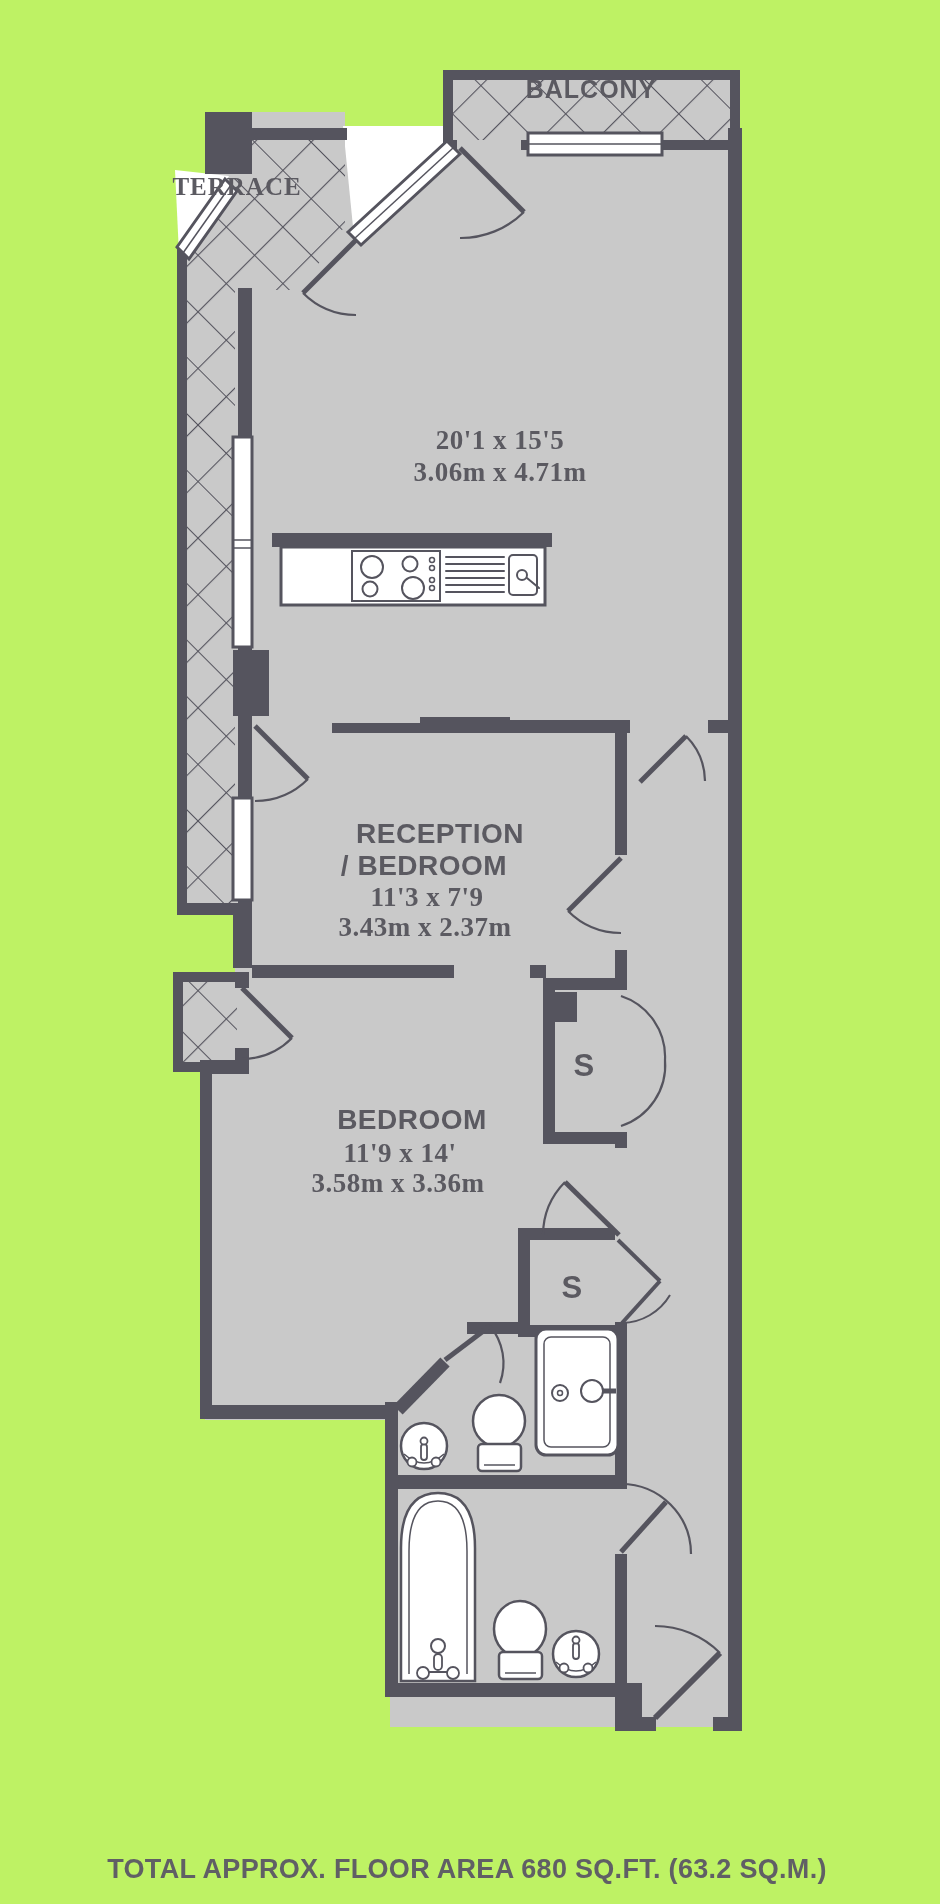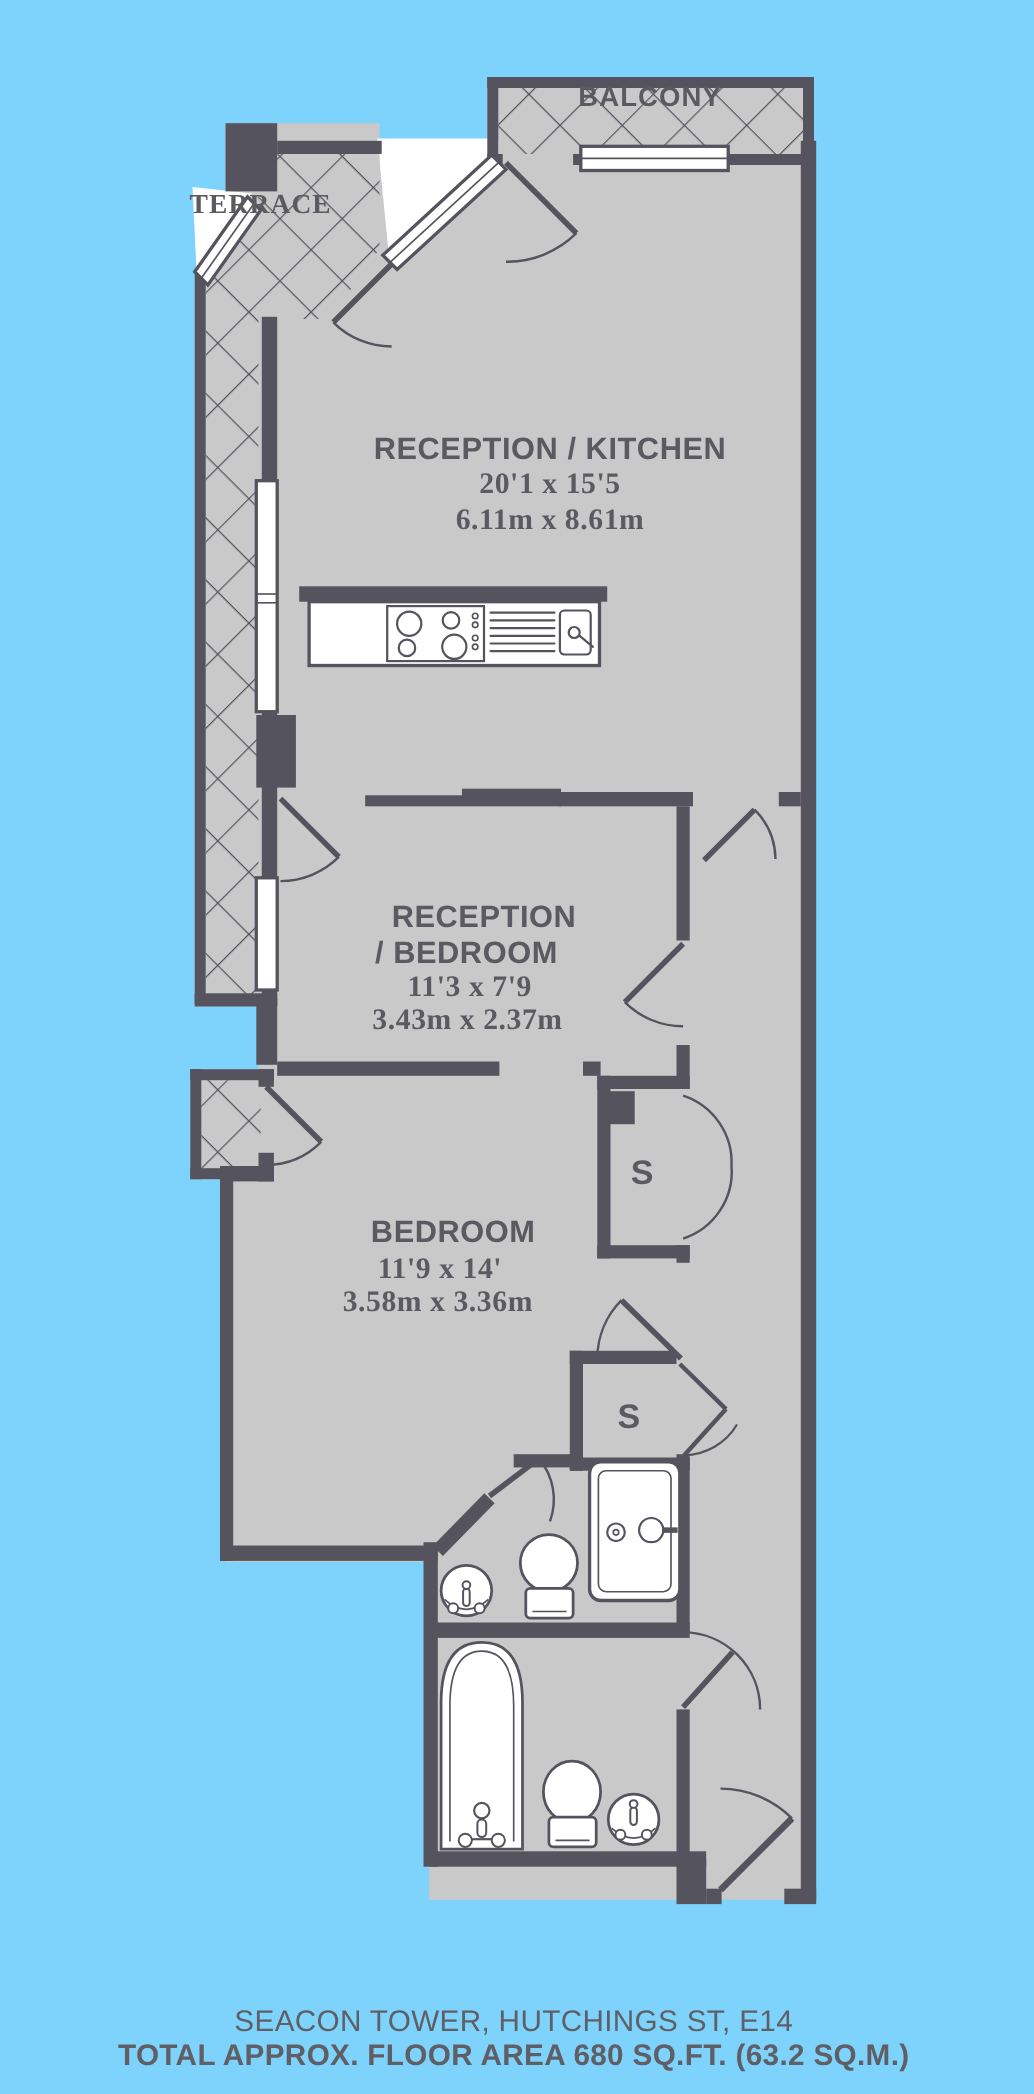--- a/index.html
+++ b/index.html
@@ -1,16 +1,16 @@
 <!DOCTYPE html>
 <html><head>
 <meta charset="utf-8">
 <style>
   html,body{margin:0;padding:0;background:#ffffff;}
-  #plan{position:relative;width:940px;height:1904px;background:#7dd3fc;overflow:hidden;
+  #plan{position:relative;width:940px;height:1904px;background:#bef264;overflow:hidden;
         font-family:"Liberation Sans",sans-serif;}
   #plan svg{position:absolute;left:0;top:0;}
   .lbl{position:absolute;transform:translate(-50%,-50%);color:#5B5A61;white-space:nowrap;
        font-family:"Liberation Sans",sans-serif;font-weight:bold;letter-spacing:.5px;}
   .t-room{font-size:28px;}
   .t-dim{font-size:27px;font-family:Liberation Serif, serif;}
   .t-out{font-size:25px;letter-spacing:1px;}
   .t-s{font-size:31px;}
   .t-footer{font-size:27px;font-weight:normal;letter-spacing:.3px;color:#605F65;}
 </style>
@@ -271,31 +271,29 @@
     <g>
       <line x1="655" y1="1718" x2="720" y2="1653" stroke-width="6"></line>
       <path d="M720,1653 A92,92 0 0 0 655,1626" stroke-width="2.2"></path>
     </g>
   </g>
 </svg>
 
   <div class="lbl t-out" style="left:591px;top:89px;">BALCONY</div>
   <div class="lbl t-out" style="left:237px;top:187px;font-family:Liberation Serif, serif;">TERRACE</div>
 
-  <div class="lbl t-room" style="left:500px;top:408px;">RECEPTION / KITCHEN</div>
   <div class="lbl t-dim" style="left:500px;top:440px;">20'1 x 15'5</div>
-  <div class="lbl t-dim" style="left:500px;top:472px;">6.11m x 8.61m</div>
+  <div class="lbl t-dim" style="left:500px;top:472px;">3.06m x 4.71m</div>
 
   <div class="lbl t-room" style="left:424px;top:834px;margin-left:16px;">RECEPTION</div>
   <div class="lbl t-room" style="left:424px;top:866px;">/ BEDROOM</div>
   <div class="lbl t-dim" style="left:427px;top:897px;text-align:center;">11'3 x 7'9</div>
   <div class="lbl t-dim" style="left:425px;top:927px;">3.43m x 2.37m</div>
 
   <div class="lbl t-room" style="left:412px;top:1120px;">BEDROOM</div>
   <div class="lbl t-dim" style="left:400px;top:1153px;">11'9 x 14'</div>
   <div class="lbl t-dim" style="left:398px;top:1183px;">3.58m x 3.36m</div>
 
   <div class="lbl t-s" style="left:584px;top:1066px;">S</div>
   <div class="lbl t-s" style="left:572px;top:1288px;">S</div>
 
-  <div class="lbl t-footer" style="left:467px;top:1838px;">SEACON TOWER,  HUTCHINGS ST, E14</div>
   <div class="lbl t-footer" style="left:467px;top:1869px;font-weight:bold;">TOTAL APPROX. FLOOR AREA 680 SQ.FT. (63.2 SQ.M.)</div>
 </div>
 
 </body></html>

